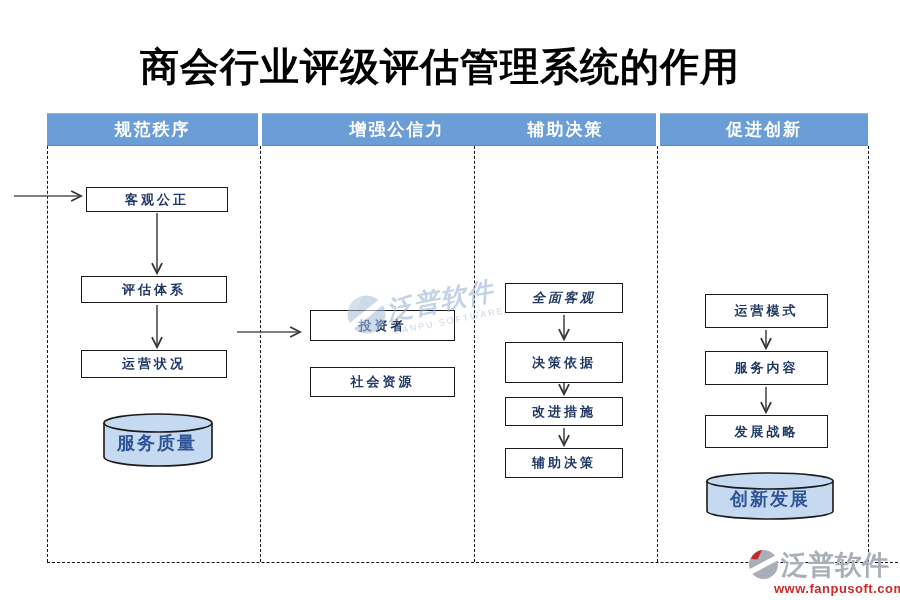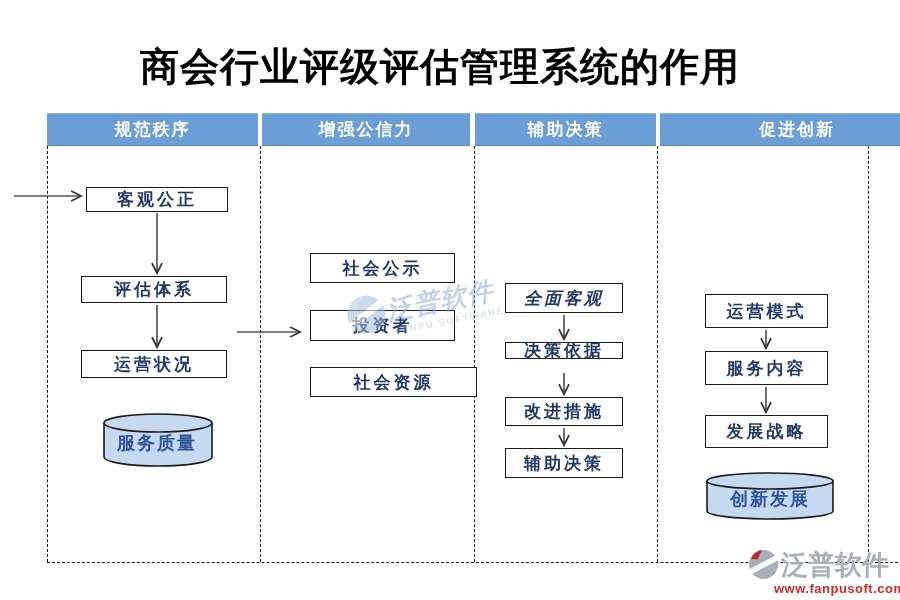--- a/index.html
+++ b/index.html
@@ -15,21 +15,21 @@
     position:absolute;top:113px;height:33px;background:#6b9dd6;
     color:#fff;font-size:17px;font-weight:bold;letter-spacing:2px;
     display:flex;align-items:center;justify-content:center;
     box-shadow:inset 0 1px 0 rgba(255,255,255,.25), inset 0 -1px 0 rgba(0,0,0,.12);
   }
   .vline{position:absolute;top:146px;height:416px;width:0;border-left:1px dashed #111;}
   .hline{position:absolute;top:562px;left:47px;width:851px;height:0;border-top:1px dashed #111;}
   .box{
     position:absolute;background:#fff;border:1.6px solid #1a1a1a;
     display:flex;align-items:center;justify-content:center;
-    font-size:17px;font-weight:bold;color:#1f3864;letter-spacing:3px;z-index:2;
+    font-size:13px;font-weight:bold;color:#1f3864;letter-spacing:3px;z-index:2;
     box-sizing:border-box;white-space:nowrap;
   }
   .cyl{position:absolute;z-index:2;}
   .cyl svg{position:absolute;left:0;top:0;}
   .cyl .cyl-label{
     position:absolute;left:0;right:0;top:0;bottom:0;display:flex;align-items:center;justify-content:center;
     padding-top:6px;font-size:18px;font-weight:bold;color:#2e5496;letter-spacing:2px;z-index:3;
   }
   .arrows{position:absolute;left:0;top:0;z-index:1;}
   .watermark{
@@ -47,23 +47,23 @@
     font-family:"Liberation Sans",sans-serif;letter-spacing:.5px;}
 </style>
 </head>
 <body>
 
 <div id="canvas">
 
   <div class="title">商会行业评级评估管理系统的作用</div>
 
   <div class="hdr" style="left:47px;width:211px;">规范秩序</div>
-  <div class="hdr" style="left:262px;width:208px;">增强公信力</div>
+  <div class="hdr" style="left:262px;width:208px;padding-left:31px;">增强公信力</div>
   <div class="hdr" style="left:475px;width:181px;">辅助决策</div>
-  <div class="hdr" style="left:660px;width:208px;padding-left:33px;">促进创新</div>
+  <div class="hdr" style="left:660px;width:208px;">促进创新</div>
 
   <div class="vline" style="left:47px;"></div>
   <div class="vline" style="left:260px;"></div>
   <div class="vline" style="left:474px;"></div>
   <div class="vline" style="left:657px;"></div>
   <div class="vline" style="left:868px;"></div>
   <div class="hline"></div>
 
   <svg class="arrows" width="900" height="600">
     <defs>
@@ -87,26 +87,25 @@
   <div class="box" style="left:81px;top:350px;width:146px;height:28px;">运营状况</div>
 
   <div class="cyl" style="left:103px;top:413px;width:108px;height:54px;">
     <svg width="110" height="54" viewBox="0 0 110 54">
       <path d="M1,10 L1,44 A54,9 0 0 0 109,44 L109,10" fill="#c5d9f1" stroke="#1a1a1a" stroke-width="1.6"></path>
       <ellipse cx="55" cy="10" rx="54" ry="9" fill="#c5d9f1" stroke="#1a1a1a" stroke-width="1.6"></ellipse>
     </svg>
     <div class="cyl-label">服务质量</div>
   </div>
 
-  <div class="box" style="left:310px;top:253px;width:145px;height:30px;">社会公示</div>
   <div class="box" style="left:310px;top:310px;width:145px;height:31px;">投资者</div>
-  <div class="box" style="left:310px;top:367px;width:167px;height:30px;">社会资源</div>
+  <div class="box" style="left:310px;top:367px;width:145px;height:30px;">社会资源</div>
 
   <div class="box" style="left:505px;top:283px;width:118px;height:30px;font-style:italic;">全面客观</div>
-  <div class="box" style="left:505px;top:342px;width:118px;height:17px;">决策依据</div>
+  <div class="box" style="left:505px;top:342px;width:118px;height:41px;">决策依据</div>
   <div class="box" style="left:505px;top:397px;width:118px;height:29px;">改进措施</div>
   <div class="box" style="left:505px;top:448px;width:118px;height:30px;">辅助决策</div>
 
   <div class="box" style="left:705px;top:294px;width:123px;height:34px;">运营模式</div>
   <div class="box" style="left:705px;top:351px;width:123px;height:34px;">服务内容</div>
   <div class="box" style="left:705px;top:415px;width:123px;height:33px;">发展战略</div>
 
   <div class="cyl" style="left:706px;top:472px;width:128px;height:48px;">
     <svg width="128" height="48" viewBox="0 0 128 48">
       <path d="M1,9 L1,39 A63,8 0 0 0 127,39 L127,9" fill="#c5d9f1" stroke="#1a1a1a" stroke-width="1.6"></path>

